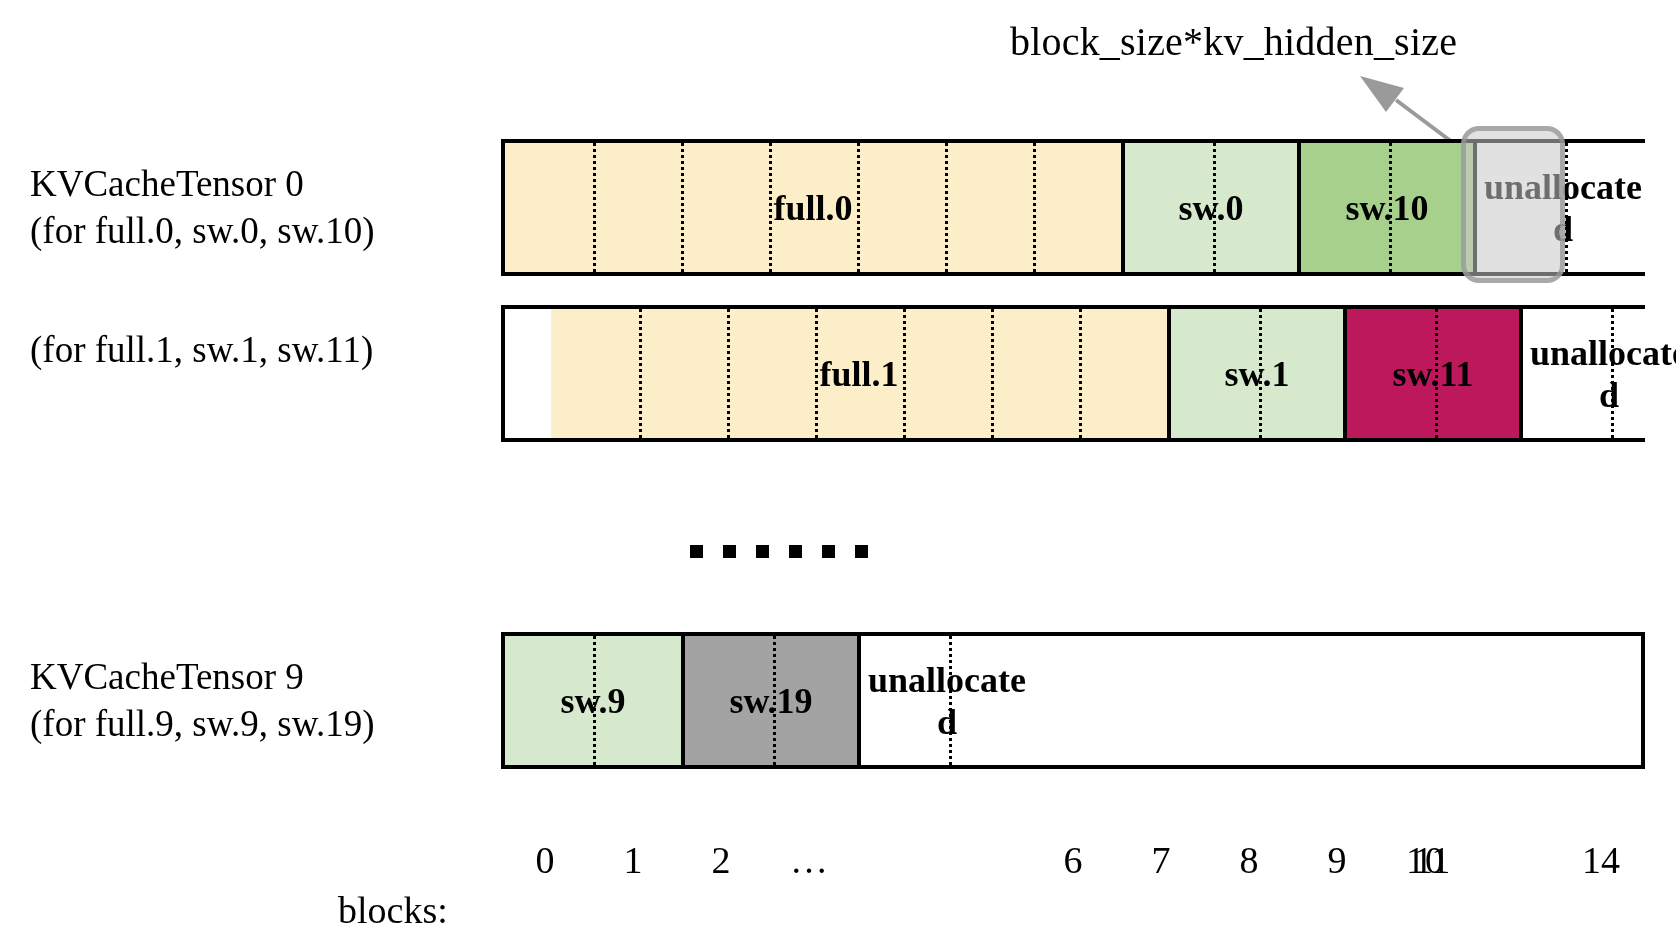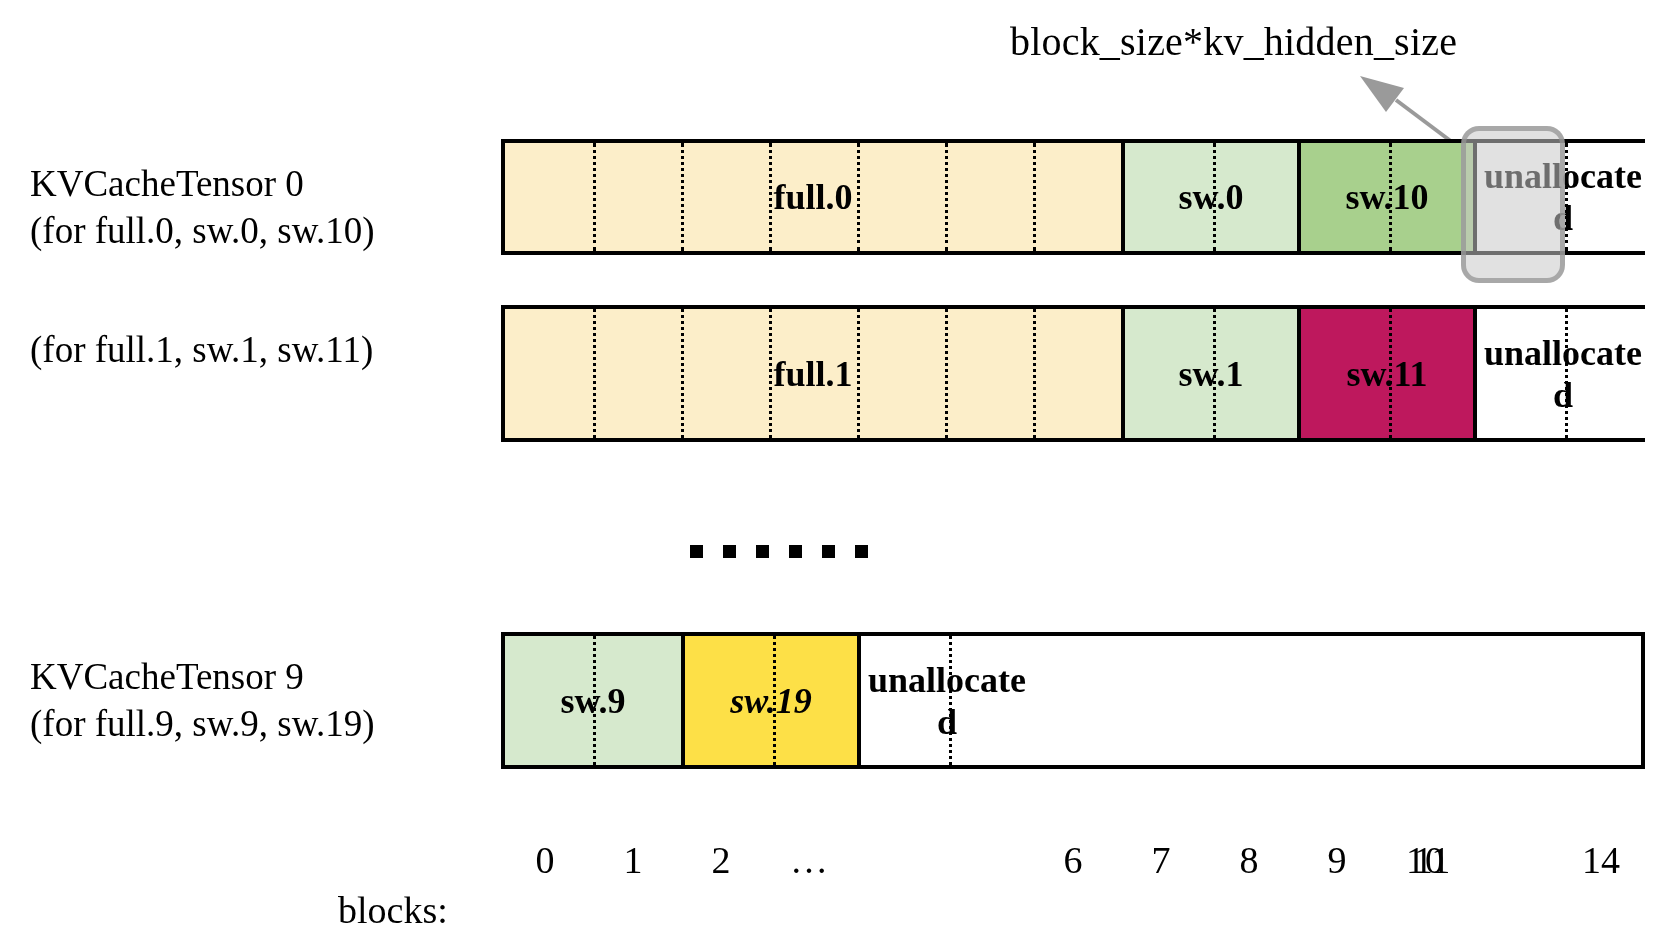--- a/index.html
+++ b/index.html
@@ -116,21 +116,21 @@
         <line x1="1456" y1="145" x2="1396" y2="100" stroke="#9a9a9a" stroke-width="4"></line>
         <polygon points="1360,76 1404,88 1386,112" fill="#9a9a9a"></polygon>
       </g>
     </svg>
 
   <div id="rows-host">
       <div class="row-label" style="left: 30px; width: 460px; top: 159.5px;">
         <span class="ln">KVCacheTensor 0</span>
         <span class="ln">(for full.0, sw.0, sw.10)</span>
       </div>
-      <div class="bar" style="left: 501px; top: 139px; width: 1144px; height: 116px;">
+      <div class="bar" style="left: 501px; top: 139px; width: 1144px; height: 137px;">
         <div class="seg" style="background: rgb(252, 238, 201); width: 616px; flex: 0 0 616px;">
           <span class="divider" style="left: 88px;"></span>
           <span class="divider" style="left: 176px;"></span>
           <span class="divider" style="left: 264px;"></span>
           <span class="divider" style="left: 352px;"></span>
           <span class="divider" style="left: 440px;"></span>
           <span class="divider" style="left: 528px;"></span>
           <span class="seg-label">full.0</span>
         </div>
         <div class="seg" style="background: rgb(214, 233, 205); width: 176px; flex: 0 0 176px;">
@@ -142,21 +142,21 @@
           <span class="seg-label">sw.10</span>
         </div>
         <div class="seg" style="background: rgb(255, 255, 255); width: 176px; flex: 0 0 176px;">
           <span class="divider" style="left: 88px;"></span>
           <span class="seg-label" style="white-space: normal; width: 166px; word-break: break-all;">unallocated</span>
         </div>
       </div>
       <div class="row-label" style="left: 30px; width: 460px; top: 325.5px;">
         <span class="ln">(for full.1, sw.1, sw.11)</span>
       </div>
-      <div class="bar" style="left: 501px; top: 305px; width: 1144px; height: 137px;">
+      <div class="bar" style="left: 501px; top: 305px; width: 1144px; height: 137px; padding-left: 46px;">
         <div class="seg" style="background: rgb(252, 238, 201); width: 616px; flex: 0 0 616px;">
           <span class="divider" style="left: 88px;"></span>
           <span class="divider" style="left: 176px;"></span>
           <span class="divider" style="left: 264px;"></span>
           <span class="divider" style="left: 352px;"></span>
           <span class="divider" style="left: 440px;"></span>
           <span class="divider" style="left: 528px;"></span>
           <span class="seg-label">full.1</span>
         </div>
         <div class="seg" style="background: rgb(214, 233, 205); width: 176px; flex: 0 0 176px;">
@@ -174,21 +174,21 @@
       </div>
       <div class="row-label" style="left: 30px; width: 460px; top: 652.5px;">
         <span class="ln">KVCacheTensor 9</span>
         <span class="ln">(for full.9, sw.9, sw.19)</span>
       </div>
       <div class="bar" style="left: 501px; top: 632px; width: 1144px; height: 137px;">
         <div class="seg" style="background: rgb(214, 233, 205); width: 176px; flex: 0 0 176px;">
           <span class="divider" style="left: 88px;"></span>
           <span class="seg-label">sw.9</span>
         </div>
-        <div class="seg" style="background: #fde047; width: 176px; flex: 0 0 176px; font-style: italic;">
+        <div class="seg" style="background: #a3a3a3; width: 176px; flex: 0 0 176px;">
           <span class="divider" style="left: 88px;"></span>
           <span class="seg-label">sw.19</span>
         </div>
         <div class="seg" style="background: rgb(255, 255, 255); width: 176px; flex: 0 0 176px;">
           <span class="divider" style="left: 88px;"></span>
           <span class="seg-label" style="white-space: normal; width: 166px; word-break: break-all;">unallocated</span>
         </div>
       </div>
     </div>
 

